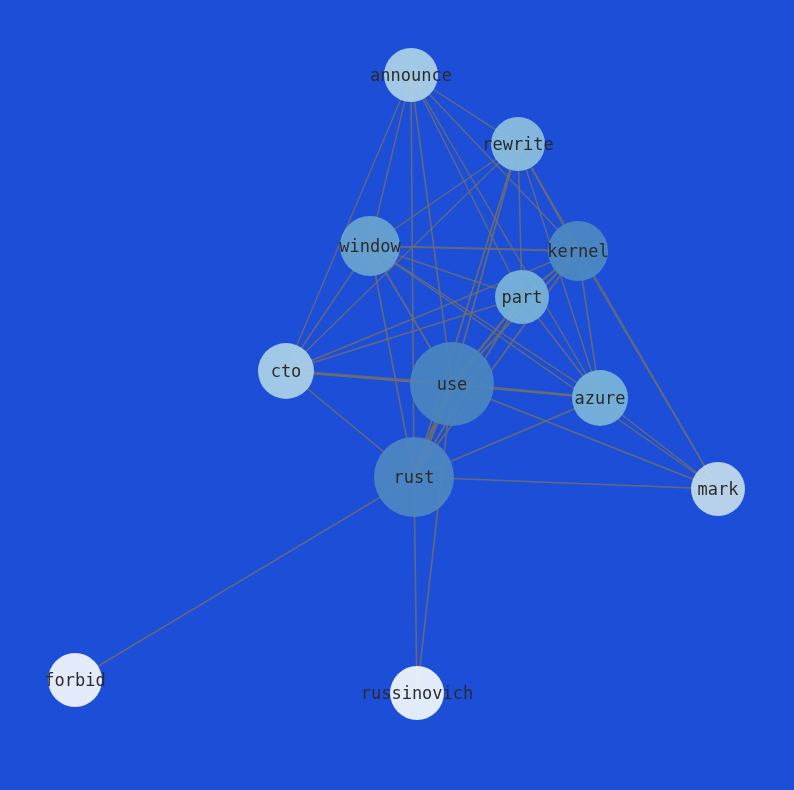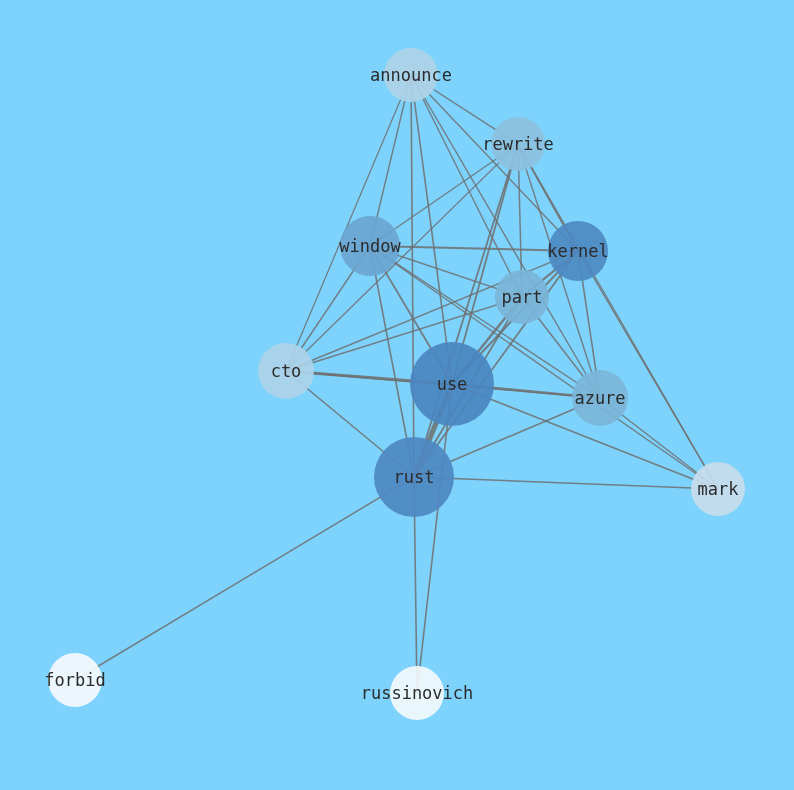--- a/index.html
+++ b/index.html
@@ -11,21 +11,21 @@
   body {
     width: 794px;
     height: 790px;
     font-family: "DejaVu Sans Mono", "Liberation Mono", monospace;
     overflow: hidden;
   }
   #graph-root {
     position: relative;
     width: 794px;
     height: 790px;
-    background: #7dd3fc;
+    background: #1d4ed8;
     text-align: center;
   }
   #graph-svg {
     position: absolute;
     top: 0;
     left: 0;
     width: 794px;
     height: 790px;
     display: block;
   }

